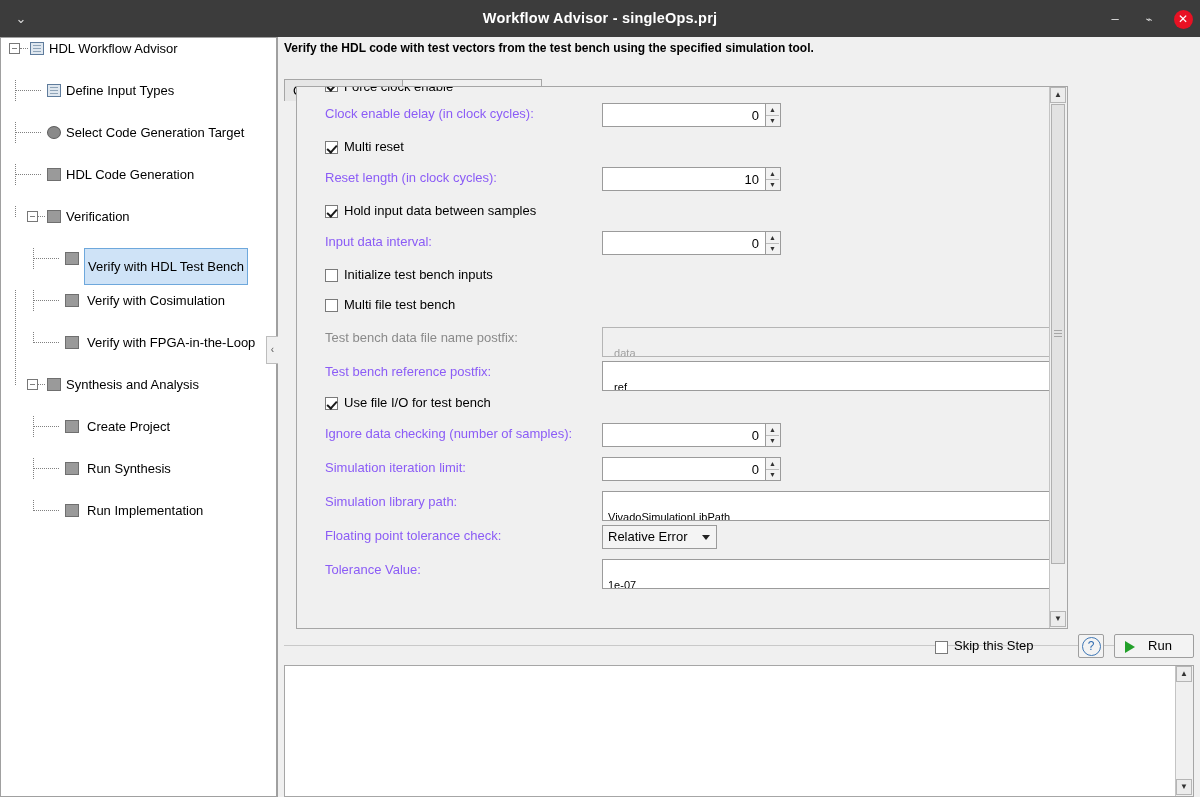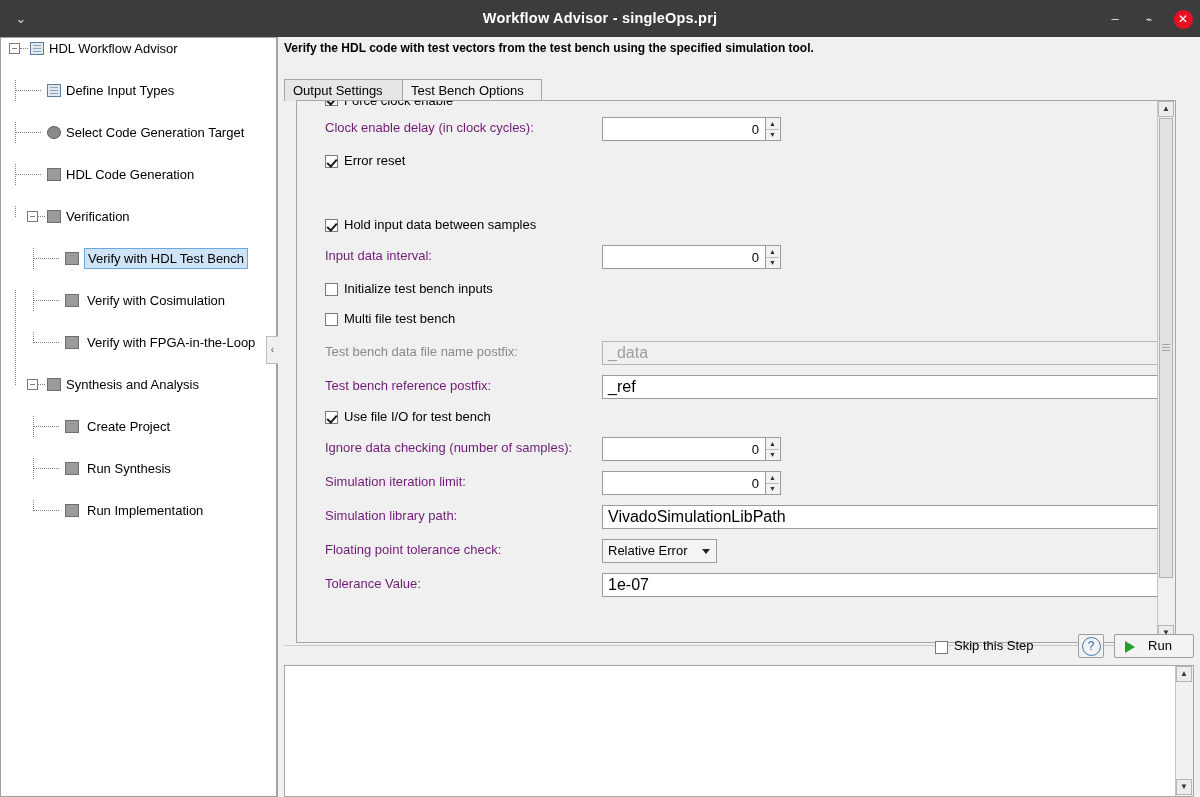--- a/index.html
+++ b/index.html
@@ -148,21 +148,21 @@
   }
   .tree-label {
     position: absolute;
     top: 0;
     line-height: 21px;
   }
   .tree-row.selected .tree-label {
     background: #cfe3f7;
     border: 1px solid #6ea8dc;
     line-height: 19px;
-    padding: 0 3px;
+    padding: 8px 3px;
     box-sizing: border-box;
     margin-left: -3px;
   }
 
   
   .splitter-handle {
     position: absolute;
     left: 266px; top: 336px;
     width: 11px; height: 26px;
     background: #f0f0f0;
@@ -207,38 +207,38 @@
     box-sizing: border-box;
   }
   .tab.active {
     background: #f0f0f0;
     font-weight: normal;
   }
 
   
   .form-panel {
     position: absolute;
-    left: 18px; top: 63px;
-    width: 880px; height: 543px;
+    left: 18px; top: 49px;
+    width: 772px; height: 543px;
     background: #f0f0f0;
     border: 1px solid #a6a6a6;
     box-sizing: border-box;
     overflow: hidden;
   }
   .row {
     position: absolute;
     left: 0;
     width: 862px;
     height: 24px;
   }
   .row .lbl {
     position: absolute;
     left: 28px; top: 3px;
     font-size: 13px;
-    color: #701a75;
+    color: #8b5cf6;
     white-space: nowrap;
   }
   .row .lbl.disabled { color: #8a8a8a; }
 
   .chk {
     position: absolute;
     left: 28px; top: 4px;
     width: 13px; height: 13px;
     border: 1px solid #7a7a7a;
     background: #fff;
@@ -299,23 +299,23 @@
   .spin .btns .up { top: 0; border-bottom: 1px solid #bcbcbc; }
   .spin .btns .dn { top: 11px; }
 
   .txt {
     position: absolute;
     top: 0;
     height: 24px;
     box-sizing: border-box;
     border: 1px solid #9b9b9b;
     background: #fff;
-    padding: 0 5px;
+    padding: 14px 5px;
     line-height: 22px;
-    font-size: 16px;
+    font-size: 11px;
     color: #000;
     white-space: nowrap;
     overflow: hidden;
   }
   .txt.disabled {
     background: #f0f0f0;
     color: #a0a0a0;
     border-color: #b5b5b5;
   }
 
@@ -580,23 +580,33 @@
           <input type="text" value="0" style="">
           <div class="btns">
             <div class="up">▲</div>
             <div class="dn">▼</div>
           </div>
         </div>
       </div>
 
       <div class="row" style="top:50px;">
         <div class="chk checked"></div>
-        <div class="chk-lbl">Error reset</div>
-      </div>
-
+        <div class="chk-lbl">Multi reset</div>
+      </div>
+
+      <div class="row" style="top:80px;">
+        <div class="lbl">Reset length (in clock cycles):</div>
+        <div class="spin" style="left:305px;">
+          <input type="text" value="10" style="">
+          <div class="btns">
+            <div class="up">▲</div>
+            <div class="dn">▼</div>
+          </div>
+        </div>
+      </div>
 
       <div class="row" style="top:114px;">
         <div class="chk checked"></div>
         <div class="chk-lbl">Hold input data between samples</div>
       </div>
 
       <div class="row" style="top:144px;">
         <div class="lbl">Input data interval:</div>
         <div class="spin" style="left:305px;">
           <input type="text" value="0" style="">

